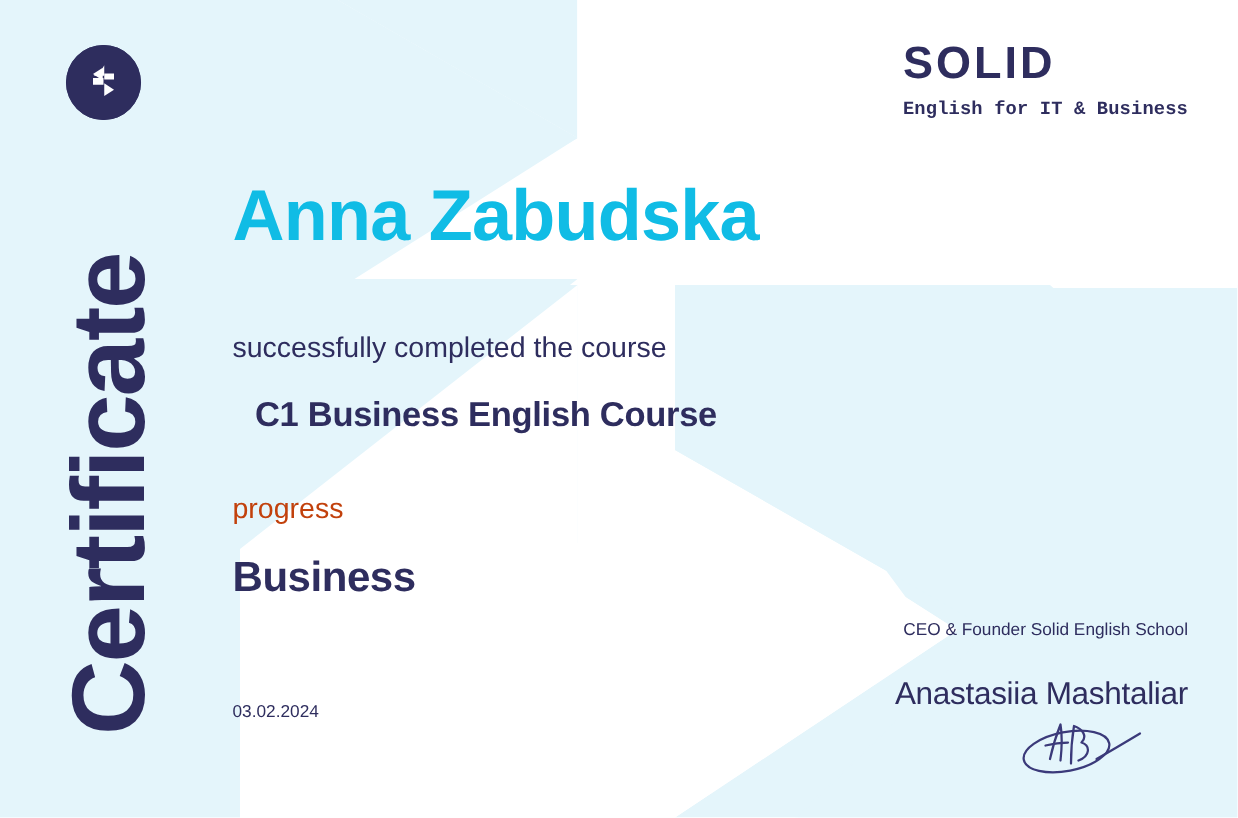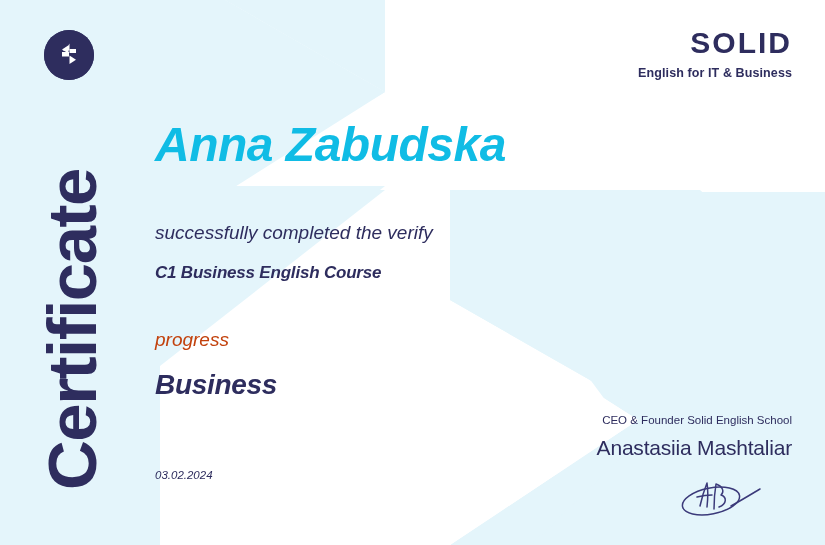--- a/index.html
+++ b/index.html
@@ -65,50 +65,49 @@
     letter-spacing: -1.5px;
     line-height: 70px;
     white-space: nowrap;
   }
 
   
   .brand-block {
     position: absolute;
     right: 33px;
     top: 28px;
-    text-align: right;
     z-index: 6;
   }
   .brand-name {
     font-size: 30px;
     font-weight: bold;
     color: #2e2d5e;
     letter-spacing: 2px;
     line-height: 1;
     display: block;
   }
   .brand-tagline {
     display: block;
     margin-top: 9px;
     font-size: 12.5px;
     font-weight: bold;
     color: #2e2d5e;
     letter-spacing: 0.1px;
     line-height: 1;
+    font-family: Liberation Mono, monospace;
   }
 
   
   .content {
     position: absolute;
     left: 155px;
     top: 0;
     width: 620px;
     height: 466px;
     z-index: 4;
-    font-style: italic;
   }
 
   .recipient-name {
     position: absolute;
     top: 119px;
     left: 0;
     font-size: 48px;
     font-weight: bold;
     color: #10bce5;
     letter-spacing: -0.5px;
@@ -123,22 +122,22 @@
     font-size: 19px;
     font-weight: normal;
     color: #2e2d5e;
     line-height: 1.2;
     white-space: nowrap;
   }
 
   .course-name {
     position: absolute;
     top: 263px;
-    left: 0;
-    font-size: 17px;
+    left: 15px;
+    font-size: 23px;
     font-weight: bold;
     color: #2e2d5e;
     letter-spacing: -0.2px;
     line-height: 1.2;
     white-space: nowrap;
   }
 
   .label-progress {
     position: absolute;
     top: 329px;
@@ -192,21 +191,21 @@
   }
   .signatory-role {
     display: block;
     font-size: 11.5px;
     color: #2e2d5e;
     line-height: 1.2;
     white-space: nowrap;
   }
   .signatory-name {
     display: block;
-    margin-top: 7px;
+    margin-top: 22px;
     font-size: 21px;
     font-weight: normal;
     color: #2e2d5e;
     letter-spacing: -0.2px;
     line-height: 1.2;
     white-space: nowrap;
   }
   .signature-mark {
     position: absolute;
     right: 28px;
@@ -265,21 +264,21 @@
     <span>Certificate</span>
   </div>
 
   <div class="brand-block">
     <span class="brand-name">SOLID</span>
     <span class="brand-tagline">English for IT &amp; Business</span>
   </div>
 
   <div class="content">
     <div class="recipient-name">Anna Zabudska</div>
-    <div class="label-completed">successfully completed the verify</div>
+    <div class="label-completed">successfully completed the course</div>
     <div class="course-name">C1 Business English Course</div>
     <div class="label-progress">progress</div>
     <div class="progress-level">Business</div>
     <div class="issue-date">03.02.2024</div>
   </div>
 
   <div class="signature-block">
     <span class="signatory-role">CEO &amp; Founder Solid English School</span>
     <span class="signatory-name">Anastasiia Mashtaliar</span>
     <div class="signature-mark">

